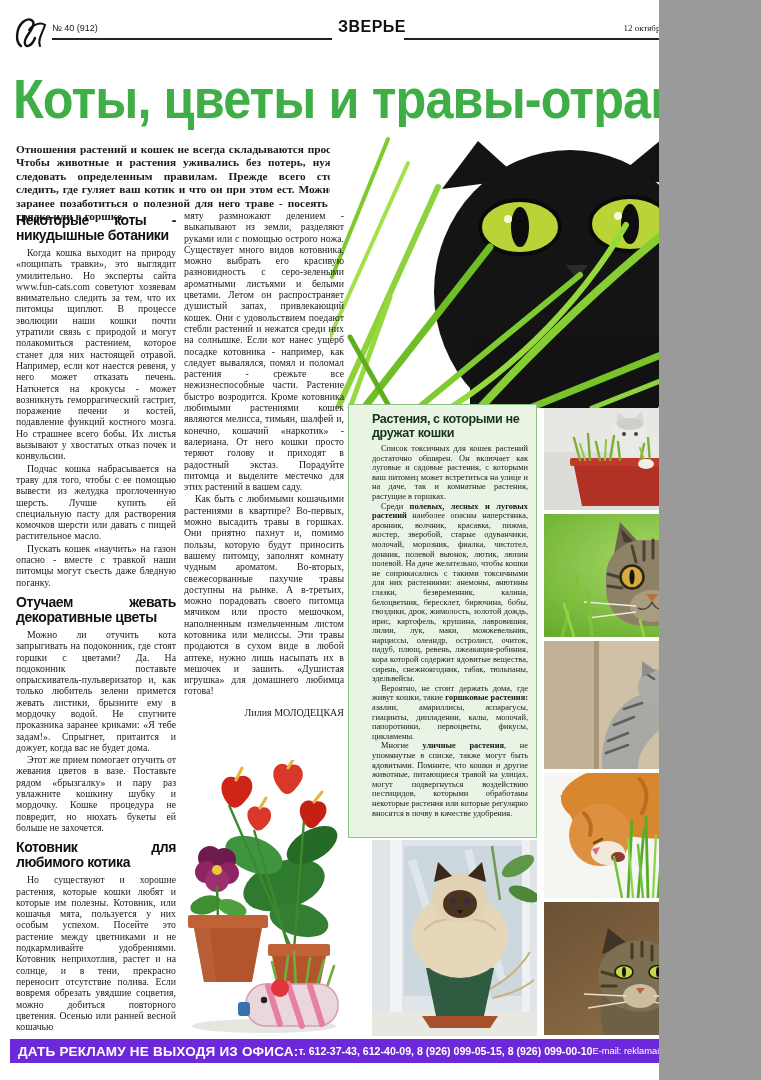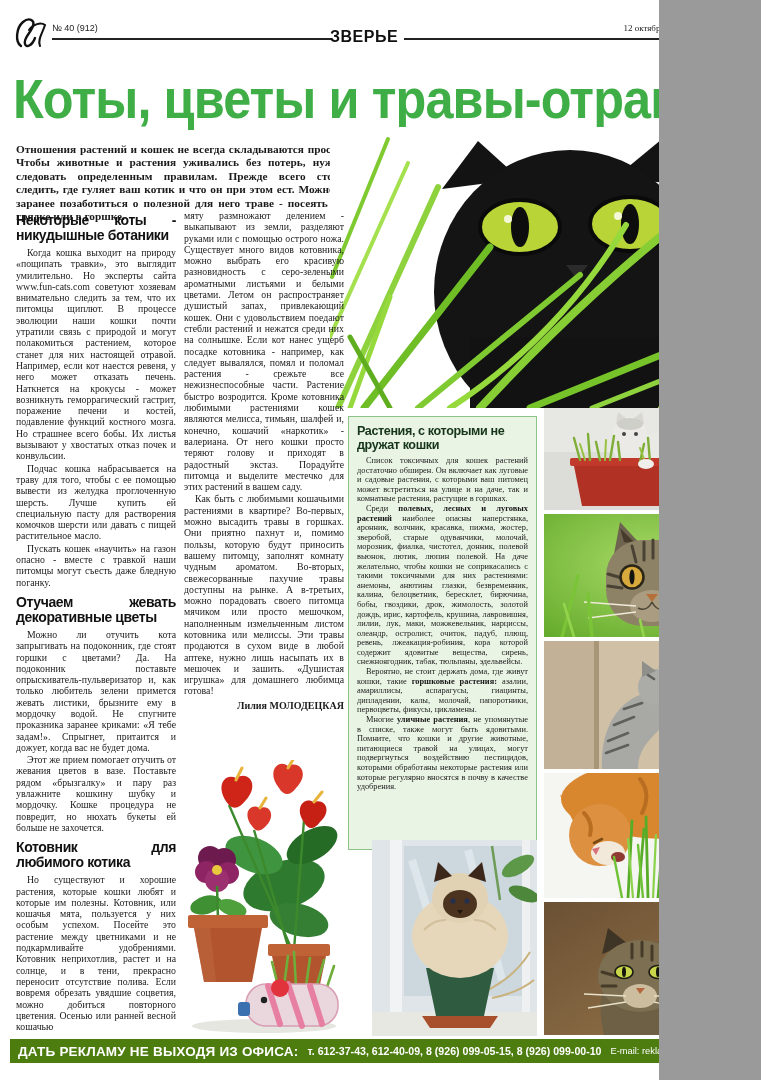--- a/index.html
+++ b/index.html
@@ -17,50 +17,50 @@
     letter-spacing:-1px;color:#3fae46;white-space:nowrap;transform:scaleX(.9);transform-origin:0 50%;}
   
   #lead{font-weight:bold;font-size:11.3px;line-height:13.4px;text-align:justify;}
   
   .col{font-size:9.8px;line-height:11.3px;text-align:justify;overflow:hidden;}
   .col p{margin:0 0 1px 0;text-indent:11px;}
   .col p.noind{text-indent:0;}
   .colhead{font-family:"Liberation Sans",sans-serif;font-weight:bold;font-size:14px;
     line-height:15px;letter-spacing:-.4px;margin:7px 0 4px 0;color:#111;}
   .colhead.first{margin-top:3px;}
-  .author{font-weight:bold;text-align:right;margin-top:3px;font-size:10px;}
+  .author{font-weight:normal;text-align:right;margin-top:10px;font-size:10px;}
   
   #toxbox{background:#eaf4e4;border:1.5px solid #8cc487;box-sizing:border-box;
-    padding:7px 8px 6px 8px;overflow:hidden;margin-top:12px;}
+    padding:7px 8px 6px 23px;overflow:hidden;}
   #toxbox h2{font-family:"Liberation Sans",sans-serif;font-weight:bold;font-size:12.6px;
     line-height:14px;letter-spacing:-.4px;margin:0 0 4px 0;color:#15341a;}
   #toxbox p{margin:0;font-size:8.4px;line-height:9.6px;text-align:justify;text-indent:9px;}
   #toxbox b{font-weight:bold;}
   
   .ph{overflow:hidden;background:#fff;}
   .ph svg{display:block;}
   
-  #banner{background:#4d7c0f;display:flex;align-items:center;gap:9px;padding:0 8px;box-sizing:border-box;
+  #banner{background:#6d28d9;display:flex;align-items:center;padding:0 8px;box-sizing:border-box;
     font-family:"Liberation Sans",sans-serif;color:#fff;}
   #banner .blabel{font-weight:bold;font-size:13.5px;letter-spacing:.2px;white-space:nowrap;}
   #banner .bphones{font-weight:bold;font-size:10.6px;white-space:nowrap;}
   #banner .bemail{font-size:9.3px;white-space:nowrap;}
 </style>
 </head>
 <body>
 
 <div id="page">
 
   <svg class="abs" style="left:13px;top:16px" width="36" height="36" viewBox="0 0 36 36">
     <path d="M8 30 C2 26 3 12 10 6 C16 1 22 4 20 10 C18 17 10 22 12 28 C13 32 19 30 22 22" fill="none" stroke="#111" stroke-width="2.4" stroke-linecap="round"></path>
     <path d="M16 14 C20 8 28 6 32 9 C30 16 24 24 27 30" fill="none" stroke="#111" stroke-width="2" stroke-linecap="round"></path>
   </svg>
   <div class="abs issue" style="left:52px;top:23px">№ 40 (912)</div>
   <div class="abs rule" style="left:52px;top:38px;width:280px"></div>
-  <div class="abs section" style="left:330px;top:28px;width:76px;text-align:left">ЗВЕРЬЕ</div>
+  <div class="abs section" style="left:330px;top:18px;width:76px;text-align:right">ЗВЕРЬЕ</div>
   <div class="abs rule" style="left:404px;top:38px;width:288px"></div>
   <div class="abs date" style="left:552px;top:23px;width:140px">12 октября 2010 г.</div>
   <div class="abs pageno" style="left:702px;top:10px">45</div>
 
   <div id="headline" class="abs" style="left:13px;top:66px">Коты, цветы и травы-отравы</div>
 
   <div id="lead" class="abs" style="left:16px;top:143px;width:329px">Отношения растений и кошек не всегда складываются просто. Чтобы животные и растения уживались без потерь, нужно следовать определенным правилам. Прежде всего стоит следить, где гуляет ваш котик и что он при этом ест. Можно и заранее позаботиться о полезной для него траве - посеять на грядке или в горшке.</div>
 
   <div class="ph abs" style="left:330px;top:127px;width:431px;height:281px">
     <svg width="431" height="281" viewBox="0 0 431 281">

